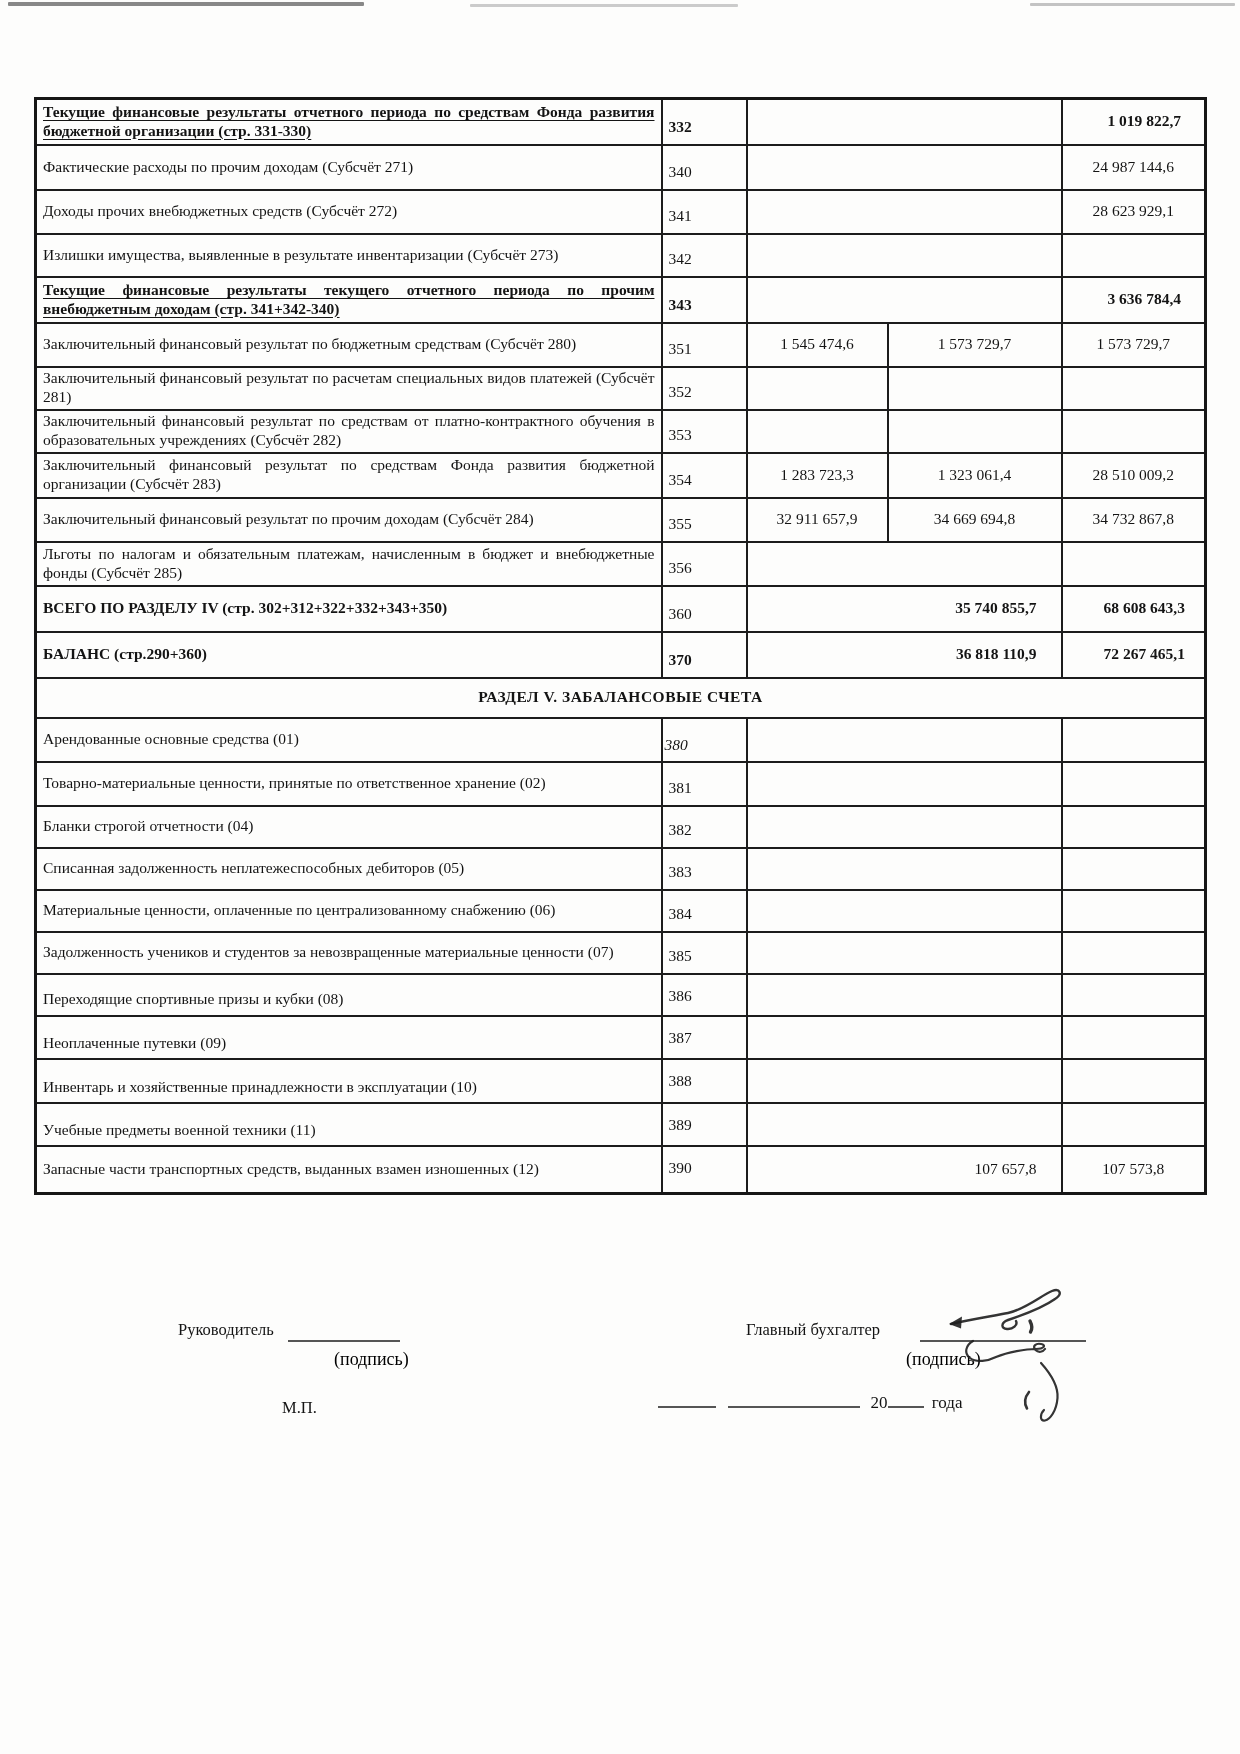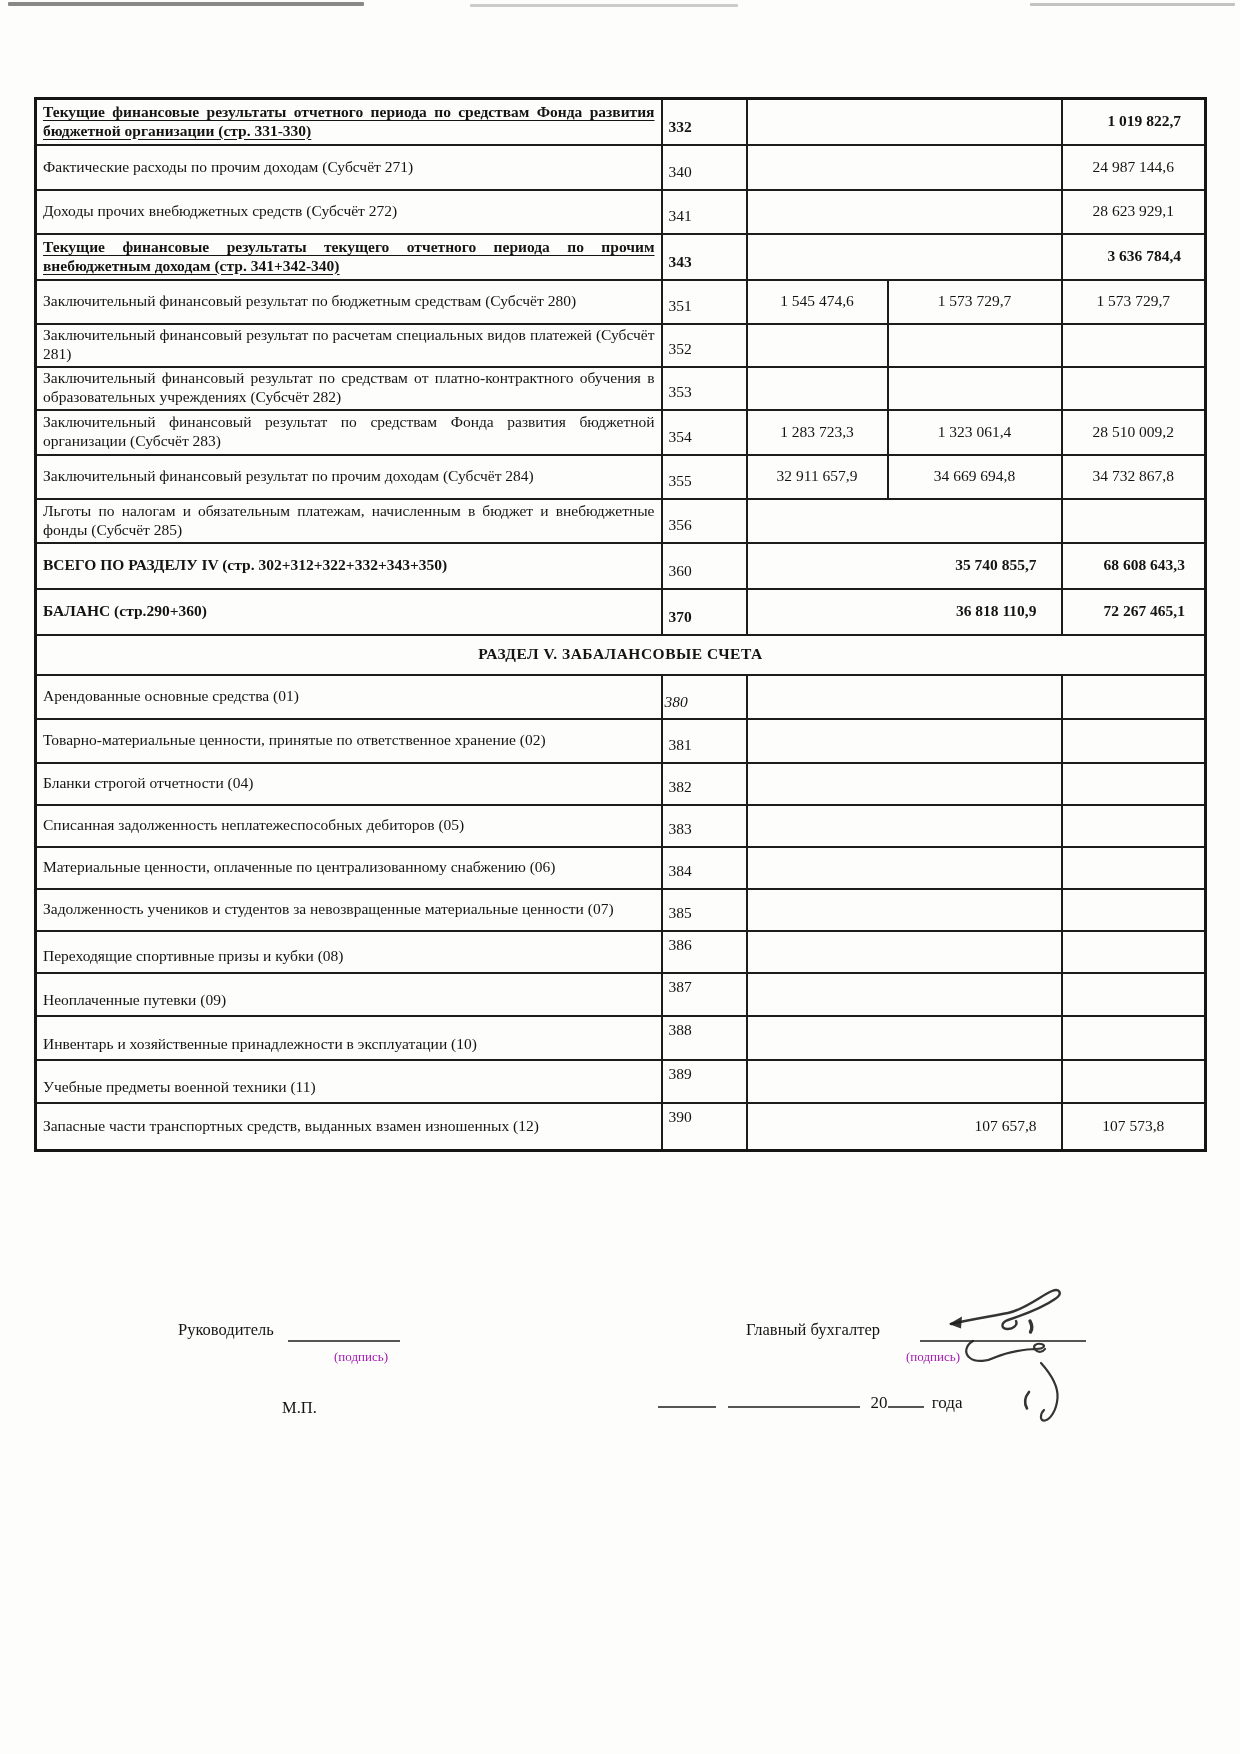--- a/index.html
+++ b/index.html
@@ -31,33 +31,33 @@
   th.hdr{font-weight:bold;text-align:center;font-size:16px;line-height:1.25;}
   th.passiv{letter-spacing:6px;font-size:17px;}
   td.lbl{text-align:left;padding-left:5px;padding-right:4px;}
   td.lbl.j{text-align:justify;}
   td.lbl.b{font-weight:bold;}
   td.lbl.u{text-decoration:underline;text-underline-offset:3px;}
   td.code{text-align:left;font-size:16px;}
   td.code.low{vertical-align:bottom;padding-bottom:7px;}
   td.code.b{font-weight:bold;}
   td.code.it{font-style:italic;text-align:left;padding-left:2px;vertical-align:bottom;padding-bottom:6px;}
-  td.code.top{vertical-align:top;padding-top:4px;}
+  td.code.top{vertical-align:top;padding-top:12px;}
   td.num{text-align:center;font-size:16px;white-space:nowrap;}
   td.num.b{font-weight:bold;padding-left:28px;}
   td.num.r{text-align:right;padding-right:24px;}
   td.lbl.bot{vertical-align:bottom;padding-bottom:5px;}
   td.lbl.topv{vertical-align:top;padding-top:15px;}
   td.section{
     text-align:center;font-weight:bold;font-size:16px;
     letter-spacing:.5px;height:36px;
   }
 
   .footer-item{position:absolute;font-size:16.5px;white-space:nowrap;}
-  .sign-caption{position:absolute;font-size:13px;color:#a21caf;}
+  .sign-caption{position:absolute;font-size:18px;color:#000000;}
   .blank-line{display:inline-block;border-bottom:2px solid #555;height:14px;vertical-align:baseline;}
   .line-abs{position:absolute;background:#555;height:2px;}
   .sig-svg{position:absolute;left:938px;top:1283px;width:134px;height:150px;}
   .date-line{position:absolute;left:658px;top:1392px;font-size:17px;white-space:nowrap;}
 </style>
 </head>
 <body>
 
 <div class="scan-artifact art1"></div>
 <div class="scan-artifact art2"></div>
@@ -88,20 +88,26 @@
     <td class="num">24 987 144,6</td>
   </tr>
 
   <tr style="height:44px">
     <td class="lbl">Доходы прочих внебюджетных средств (Субсчёт 272)</td>
     <td class="code low">341</td>
     <td class="num" colspan="2"></td>
     <td class="num">28 623 929,1</td>
   </tr>
 
+  <tr style="height:43px">
+    <td class="lbl">Излишки имущества, выявленные в результате  инвентаризации (Субсчёт 273)</td>
+    <td class="code low">342</td>
+    <td class="num" colspan="2"></td>
+    <td class="num"></td>
+  </tr>
 
   <tr style="height:46px">
     <td class="lbl j b u">Текущие финансовые результаты текущего отчетного периода по прочим внебюджетным доходам (стр. 341+342-340)</td>
     <td class="code low b">343</td>
     <td class="num" colspan="2"></td>
     <td class="num b">3 636 784,4</td>
   </tr>
 
 
   <tr style="height:44px">

